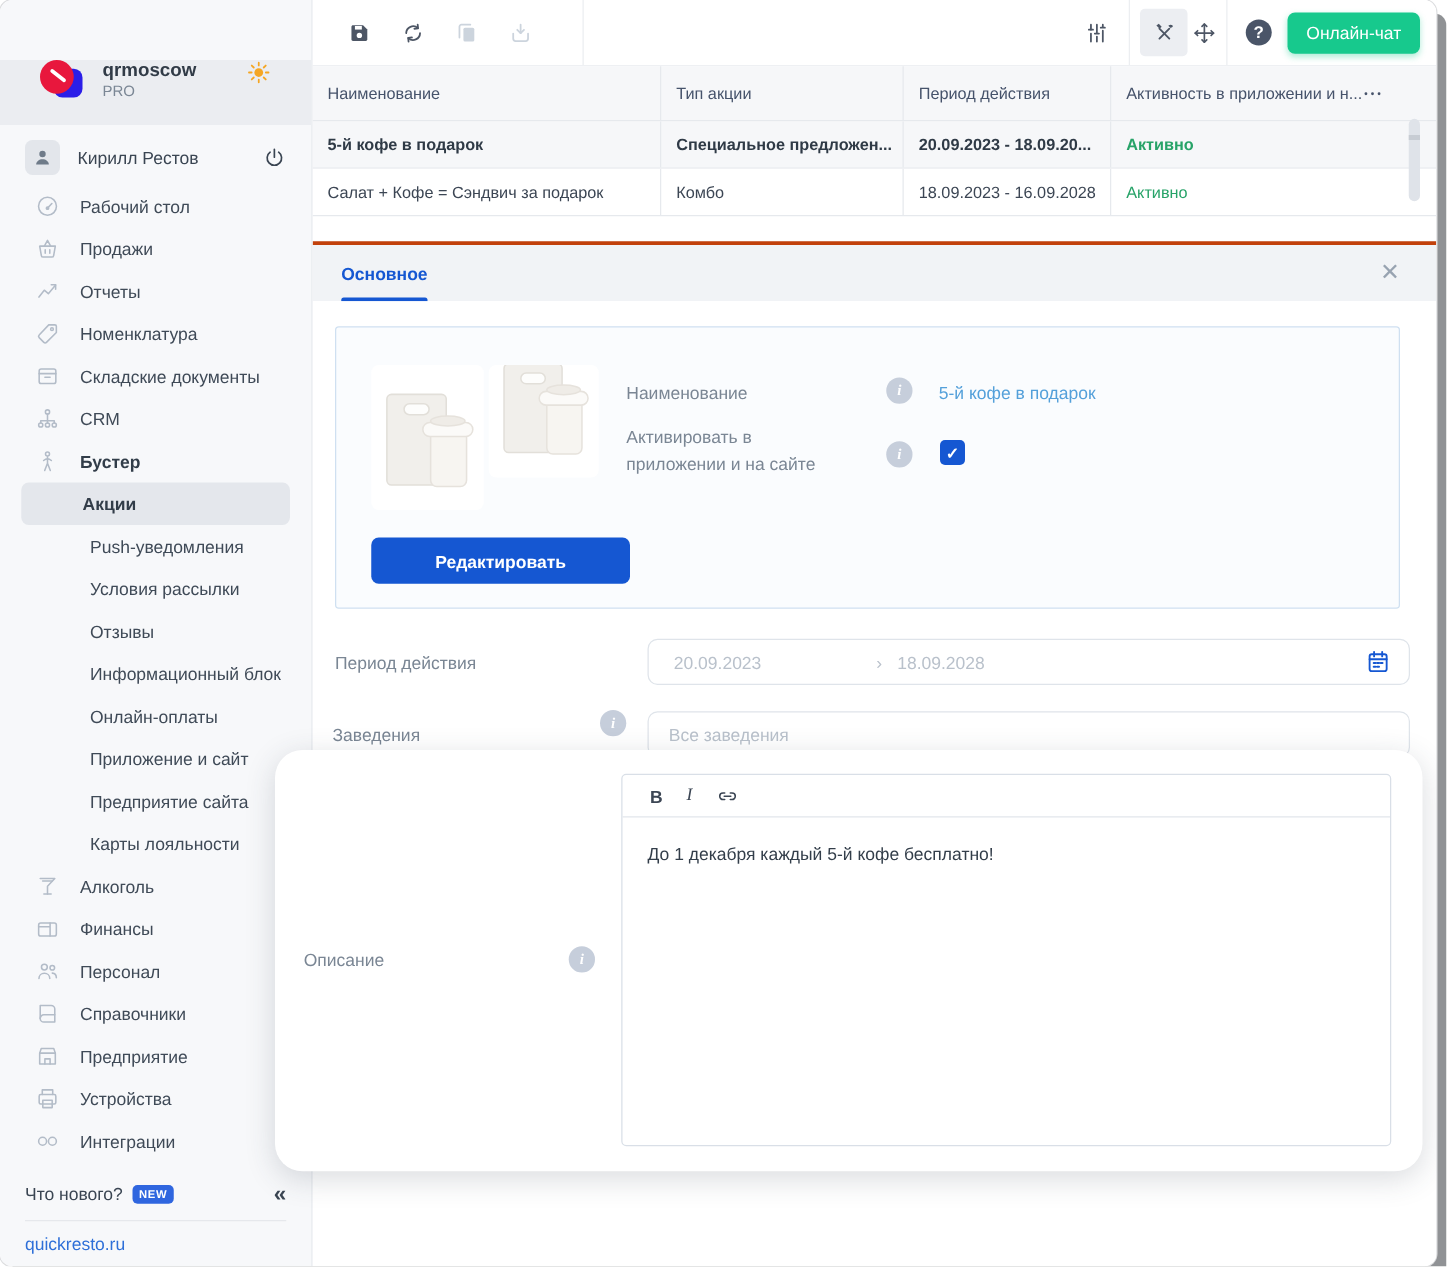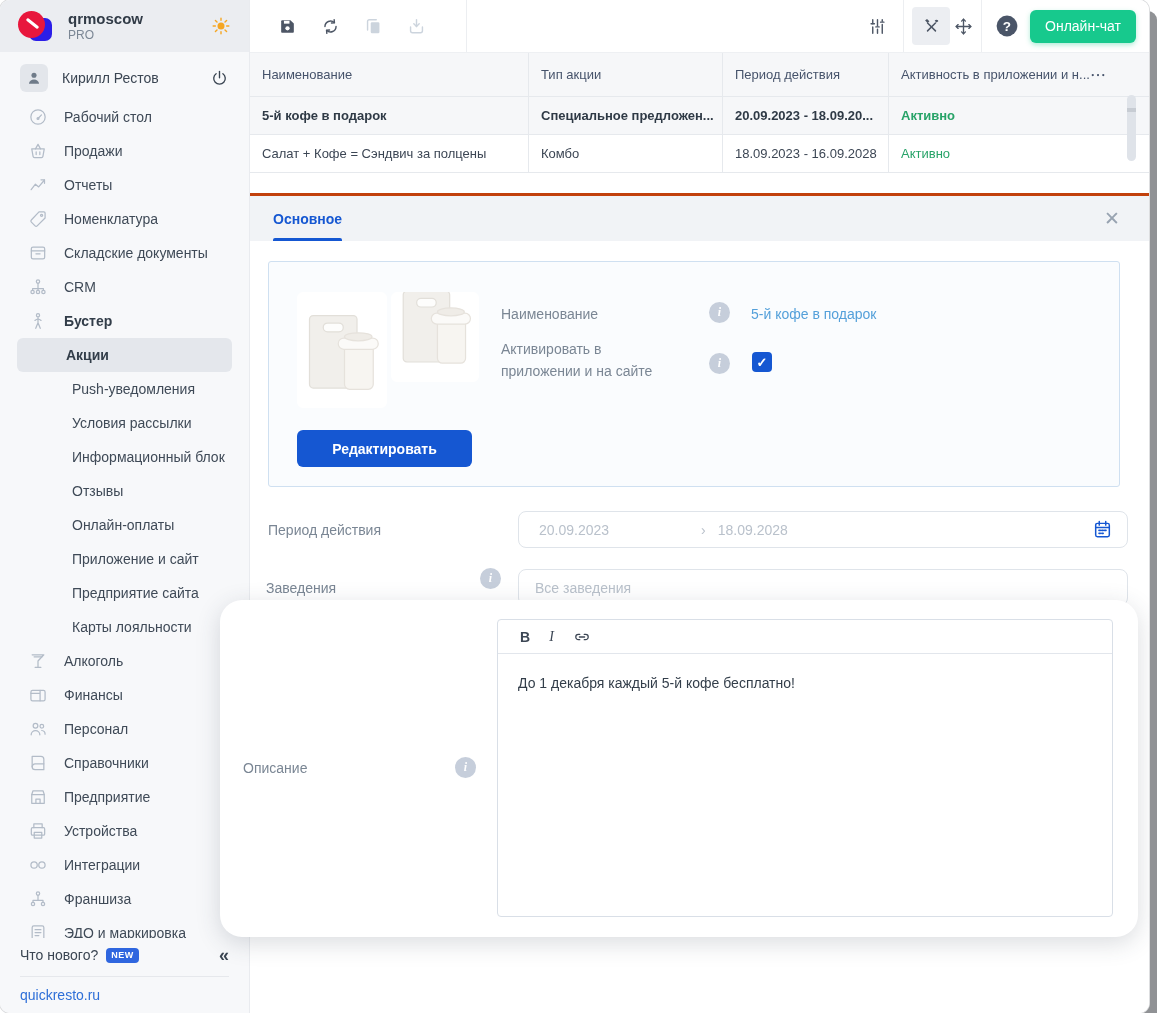--- a/index.html
+++ b/index.html
@@ -5,21 +5,21 @@
   *{box-sizing:border-box;}
   html,body{margin:0;padding:0;background:#fff;}
   body{font-family:"Liberation Sans",sans-serif;color:#3c4654;}
 
   .window{position:relative;width:1149px;height:1013px;background:#fff;border-radius:10px;
     box-shadow:0 0 0 1px #dddee0, 9px 10px 0 -1px #909295;overflow:hidden;}
 
   
   .sidebar{position:absolute;left:0;top:0;bottom:0;width:250px;background:#f7f8fa;
     border-right:1px solid #e9ebef;display:flex;flex-direction:column;z-index:2;}
-  .sb-header{height:52px;background:#ebedf1;display:flex;align-items:center;padding:0 18px;flex:none;}
+  .sb-header{height:52px;background:#ebedf1;display:flex;padding:0 32px;flex:none;margin-top:48px;}
   .logo{position:relative;width:36px;height:30px;flex:none;}
   .logo .sq{position:absolute;left:11px;top:7px;width:23px;height:23px;background:var(--logo-blue,#2b1ee8);border-radius:7px;}
   .logo .ci{position:absolute;left:0;top:0;width:27px;height:27px;background:var(--logo-red,#e8173d);border-radius:50%;}
   .logo .pen{position:absolute;left:7px;top:11px;width:15px;height:3px;background:#fff;border-radius:2px;transform:rotate(38deg);}
   .brand{margin-left:14px;flex:1;}
   .brand-title{font-size:15px;font-weight:bold;color:#313b47;}
   .brand-sub{font-size:12px;color:#7b8795;margin-top:1px;}
   .sun{width:20px;height:20px;color:var(--sun-orange,#f5a623);}
   .sun svg{width:20px;height:20px;display:block;}
 
@@ -104,21 +104,21 @@
   .lbl-name{left:232px;top:44px;}
   .lbl-activate{left:232px;top:76px;width:175px;line-height:22px;}
   .info-icon{position:absolute;width:21px;height:21px;background:#c6cedb;color:#fff;border-radius:50%;
     font-size:12px;font-weight:bold;font-style:italic;display:flex;align-items:center;justify-content:center;
     font-family:"Liberation Serif",serif;cursor:pointer;}
   .info-name{left:440px;top:40px;}
   .info-activate{left:440px;top:91px;}
   .value-name{position:absolute;left:482px;top:44px;font-size:14px;color:var(--value-blue,#54a0da);}
   .checkbox{position:absolute;left:483px;top:90px;width:20px;height:20px;background:var(--accent-blue,#1557d2);
     border-radius:4px;color:#fff;display:flex;align-items:center;justify-content:center;font-size:13px;font-weight:bold;cursor:pointer;}
-  .edit-btn{position:absolute;left:28px;top:168px;width:175px;height:37px;background:var(--accent-blue,#1557d2);
+  .edit-btn{position:absolute;left:28px;top:168px;width:207px;height:37px;background:var(--accent-blue,#1557d2);
     color:#fff;border:none;border-radius:6px;font-size:14px;font-weight:bold;font-family:inherit;cursor:pointer;}
 
   .field-label{position:absolute;font-size:14px;color:#7a8694;}
   .fl-period{left:18px;top:281px;}
   .fl-venues{left:16px;top:339px;}
   .info-venues{left:230px;top:327px;}
   .input-box{position:absolute;left:268px;width:610px;height:37px;border:1px solid #dfe4ea;border-radius:8px;
     background:#fff;display:flex;align-items:center;font-size:14px;color:#b9c1cb;}
   .ib-period{top:270px;padding:0 14px 0 20px;cursor:pointer;}
   .ib-period .sep{margin:0 12px 0 92px;color:#b9c1cb;}
@@ -257,24 +257,24 @@
         <div class="menu-item sub active">
           <span class="mi-label">Акции</span>
         </div>
         <div class="menu-item sub">
           <span class="mi-label">Push-уведомления</span>
         </div>
         <div class="menu-item sub">
           <span class="mi-label">Условия рассылки</span>
         </div>
         <div class="menu-item sub">
+          <span class="mi-label">Отзывы</span>
+        </div>
+        <div class="menu-item sub">
           <span class="mi-label">Информационный блок</span>
-        </div>
-        <div class="menu-item sub">
-          <span class="mi-label">Отзывы</span>
         </div>
         <div class="menu-item sub">
           <span class="mi-label">Онлайн-оплаты</span>
         </div>
         <div class="menu-item sub">
           <span class="mi-label">Приложение и сайт</span>
         </div>
         <div class="menu-item sub">
           <span class="mi-label">Предприятие сайта</span>
         </div>
@@ -466,21 +466,21 @@
           <div class="t-cell">Активность в приложении и н...</div>
         </div>
       <div>
           <div class="t-row selected">
             <div class="t-cell name">5-й кофе в подарок</div>
             <div class="t-cell type">Специальное предложен...</div>
             <div class="t-cell period">20.09.2023 - 18.09.20...</div>
             <div class="t-cell status">Активно</div>
           </div>
           <div class="t-row">
-            <div class="t-cell name">Салат + Кофе = Сэндвич за полцены</div>
+            <div class="t-cell name">Салат + Кофе = Сэндвич за подарок</div>
             <div class="t-cell type">Комбо</div>
             <div class="t-cell period">18.09.2023 - 16.09.2028</div>
             <div class="t-cell status">Активно</div>
           </div>
         </div>
     </div>
 
     <span class="scroll-thumb"></span>
 
     <div class="tabbar">

